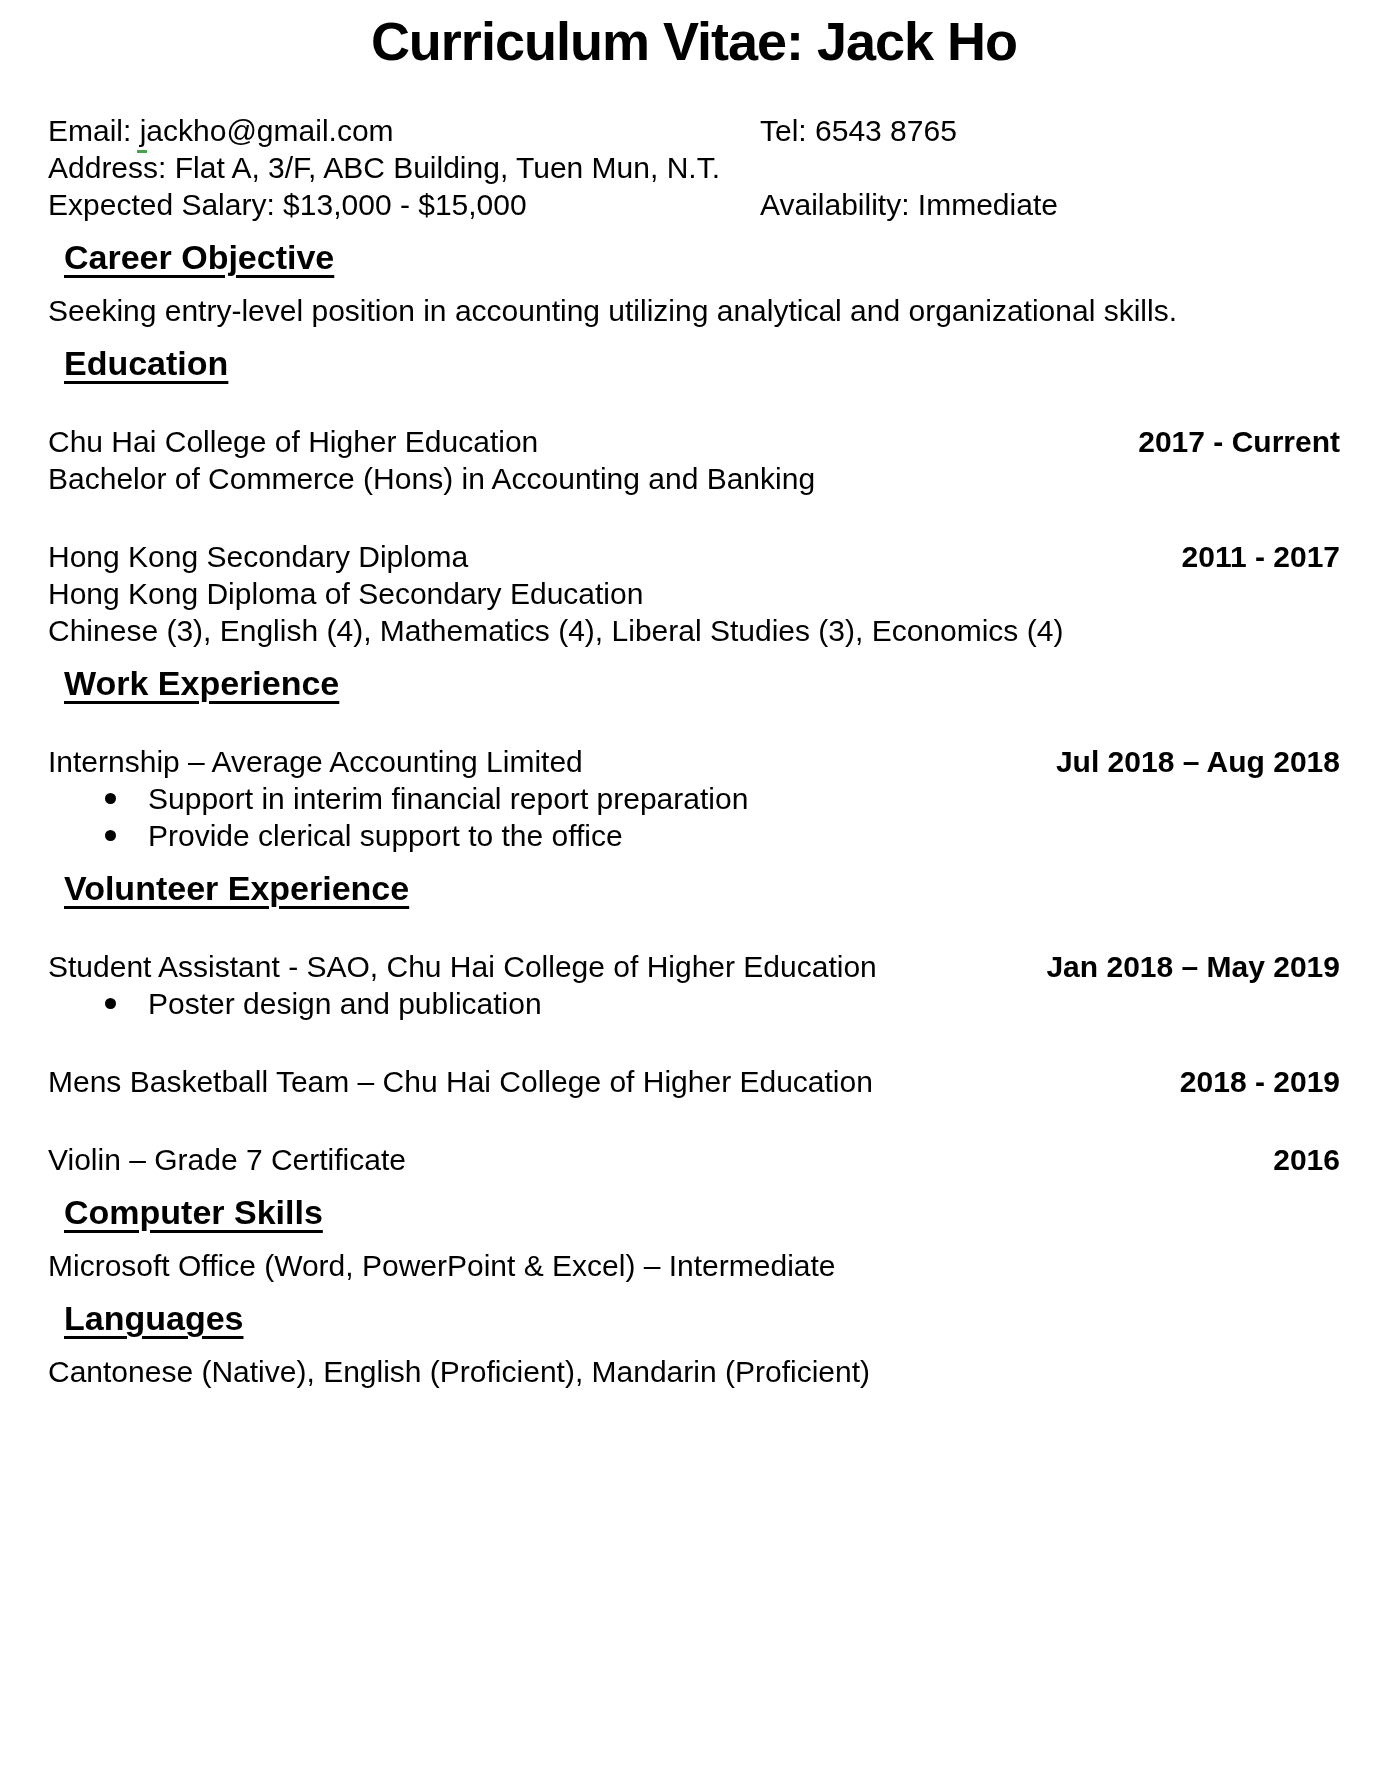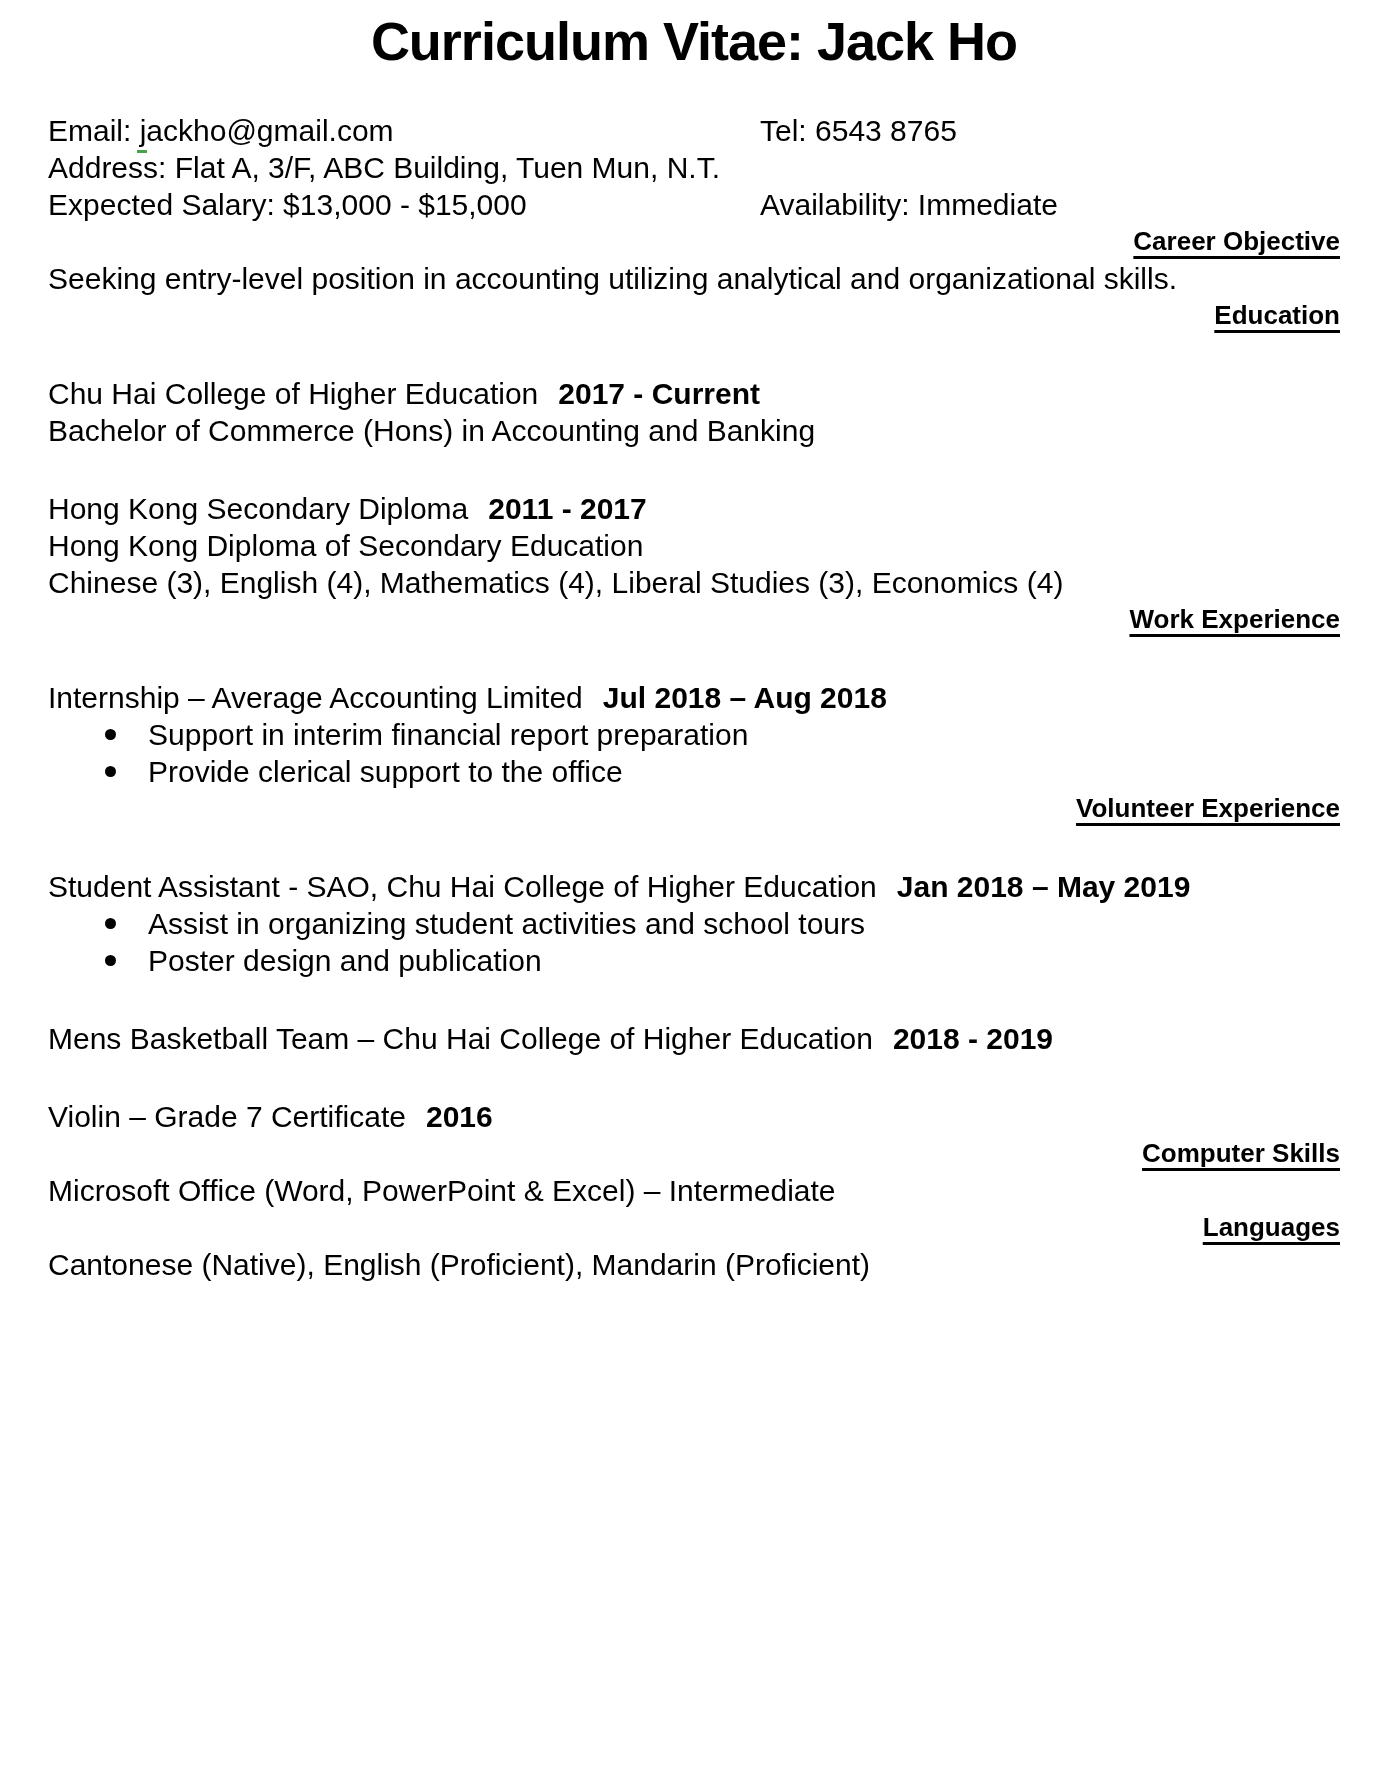--- a/index.html
+++ b/index.html
@@ -33,32 +33,32 @@
   }
   .cols {
     display: flex;
     flex-direction: row;
   }
   .col-left {
     width: 672px;
     flex: 0 0 672px;
   }
   h2.sec {
-    font-size: 26px;
+    font-size: 34px;
     line-height: 37px;
     font-weight: 700;
-    margin: 0;
+    margin: 16px;
     text-decoration: underline;
     text-decoration-thickness: 3px;
     text-underline-offset: 6px;
-    text-align: right;
   }
   .gap { margin-top: 41px; }
   .row {
     display: flex;
+    justify-content: space-between;
     align-items: baseline;
   }
   .row .date { white-space: nowrap; padding-left: 20px; font-weight: bold; }
   ul.bullets {
     list-style: none;
     margin: 0;
     padding: 0;
   }
   ul.bullets li {
     position: relative;
@@ -129,21 +129,20 @@
     <li>Provide clerical support to the office</li>
   </ul>
 
   <h2 class="sec gap">Volunteer Experience</h2>
 
   <div class="row gap">
     <span>Student Assistant - SAO, Chu Hai College of Higher Education</span>
     <span class="date">Jan 2018 – May 2019</span>
   </div>
   <ul class="bullets">
-    <li>Assist in organizing student activities and school tours</li>
     <li>Poster design and publication</li>
   </ul>
 
 
   <div class="row gap">
     <span>Mens Basketball Team – Chu Hai College of Higher Education</span>
     <span class="date">2018 - 2019</span>
   </div>
 
   <div class="row gap">

